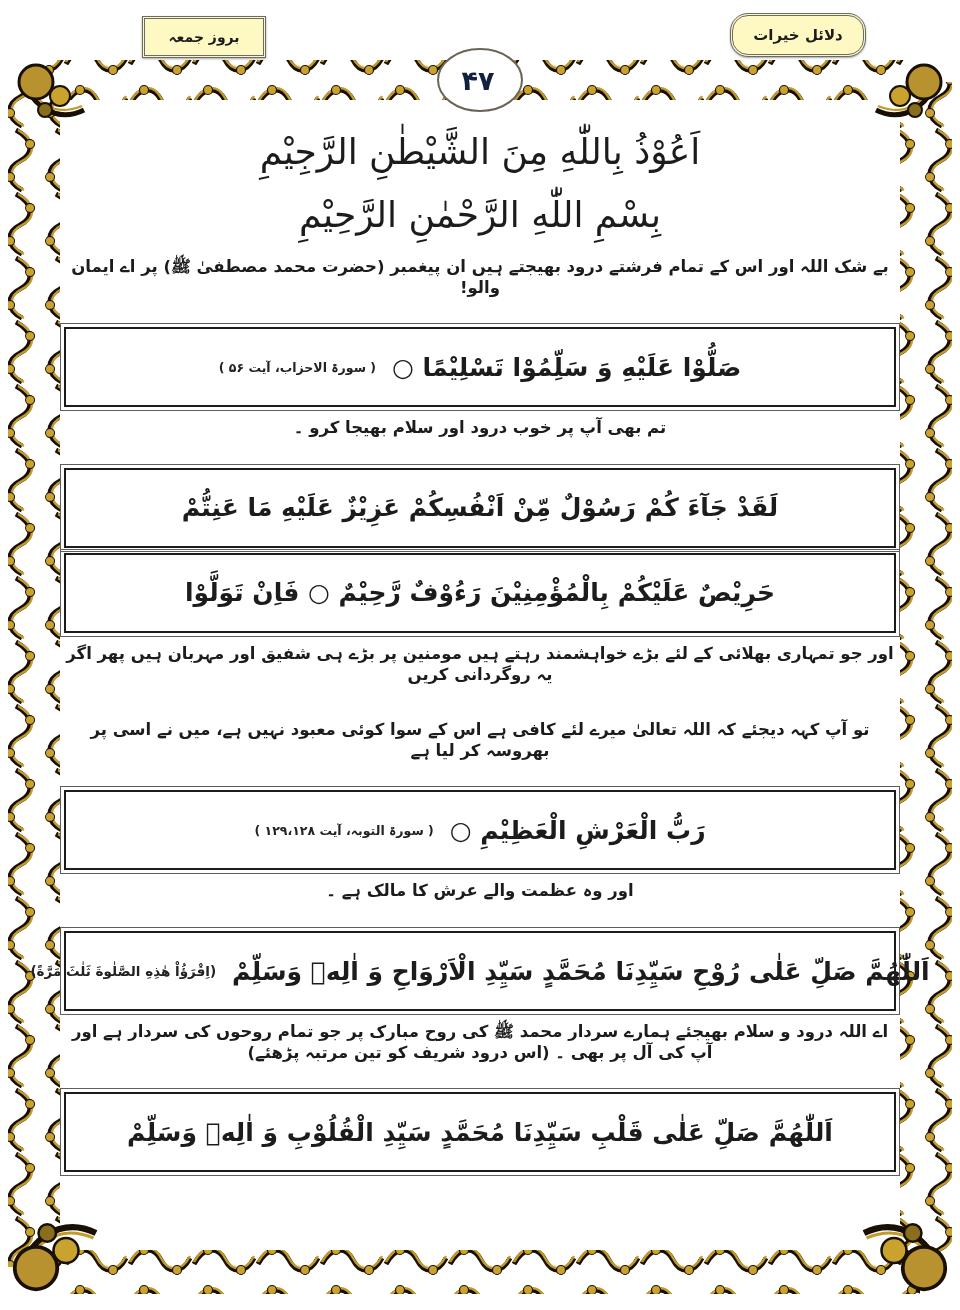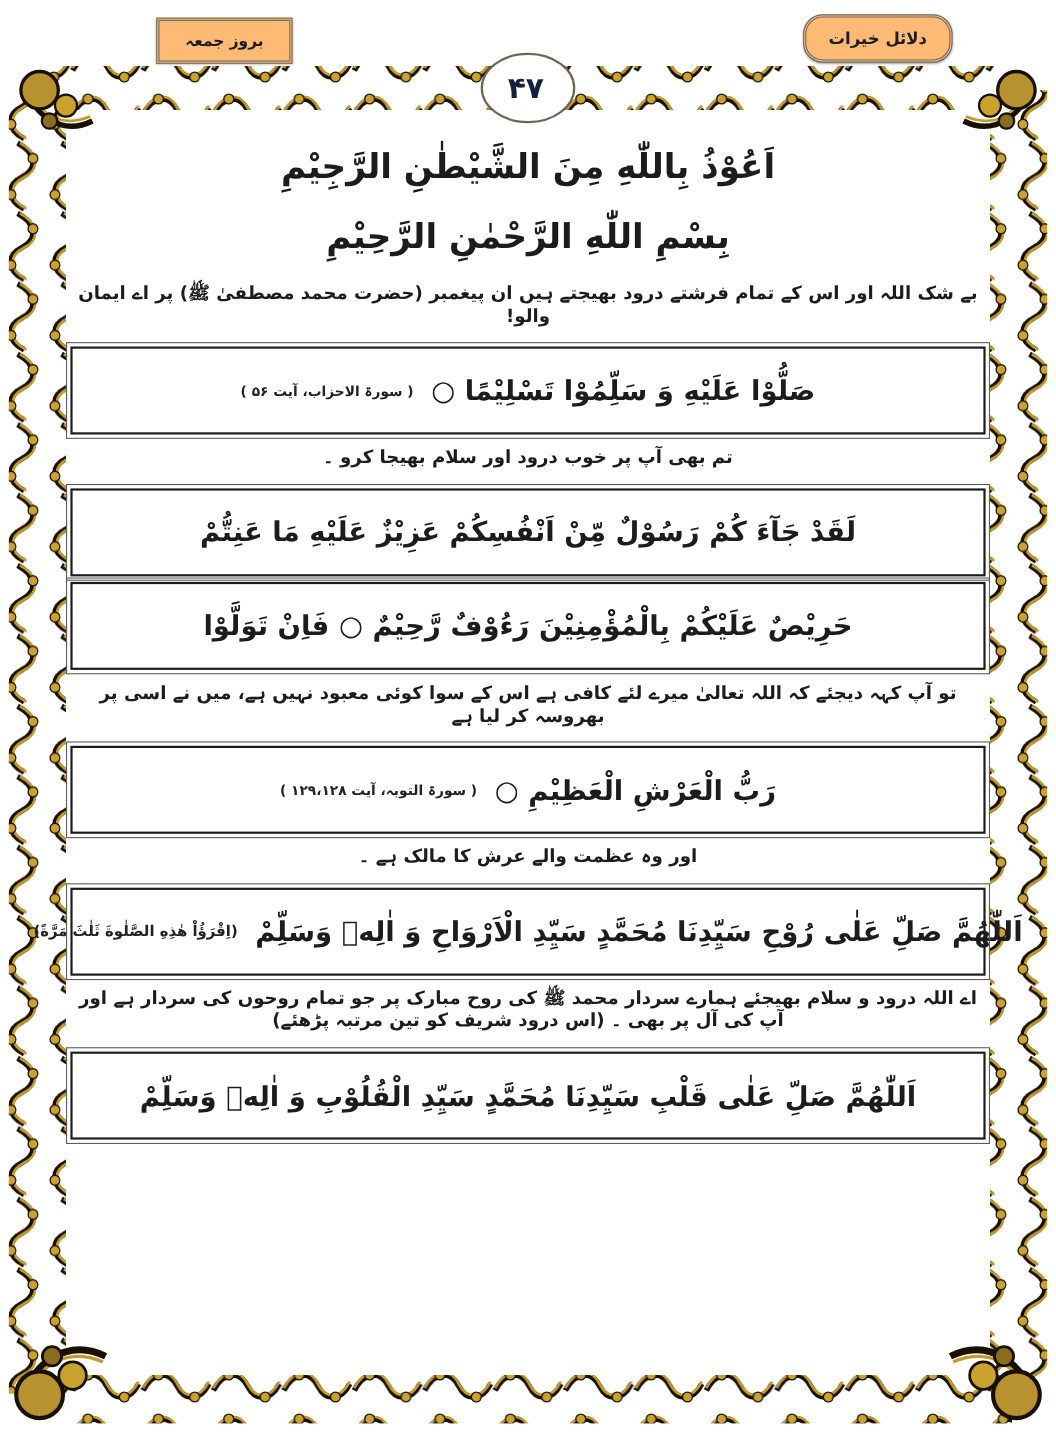--- a/index.html
+++ b/index.html
@@ -2,52 +2,52 @@
 <html lang="ur"><head>
 <meta charset="utf-8">
 <style>
   html,body{margin:0;padding:0;}
   body{
     width:960px;height:1310px;position:relative;background:#ffffff;
     font-family:"DejaVu Sans", sans-serif;color:#1c1c1c;overflow:hidden;
   }
   .frame-svg{position:absolute;left:0;top:0;z-index:1;pointer-events:none;}
   .stamp{
-    position:absolute;z-index:4;background:#fdba74;border:3px double #6a6a6a;
+    position:absolute;z-index:4;background:#fef9c3;border:3px double #6a6a6a;
     box-shadow:0 1px 2px rgba(0,0,0,.35);
     display:flex;align-items:center;justify-content:center;
     font-weight:bold;direction:rtl;
   }
   .stamp-left{left:142px;top:16px;width:118px;height:36px;font-size:14px;}
   .stamp-right{right:94px;top:13px;width:130px;height:38px;font-size:15px;border-radius:18px;}
   .page-number{
     position:absolute;z-index:4;left:438px;top:53px;width:80px;height:54px;
     display:flex;align-items:center;justify-content:center;
     font-size:27px;font-weight:bold;color:#14213d;
   }
   .content{
     position:absolute;z-index:3;left:64px;top:120px;width:832px;direction:rtl;
   }
   .opening-line{
     height:63px;display:flex;align-items:center;justify-content:center;
-    font-size:31px;font-weight:bold;letter-spacing:1px;
+    font-size:36px;font-weight:normal;letter-spacing:1px;
   }
   .verse-group{margin:0;}
   .verse-box{
     margin-top:5px;border:2px solid #1c1c1c;outline:1px solid #5d5d5d;outline-offset:3px;
     background:#fff;min-height:72px;
     display:flex;align-items:center;justify-content:center;gap:16px;
     padding:2px 12px;
   }
   .arabic{font-size:25px;font-weight:bold;white-space:nowrap;}
   .citation{font-size:12.5px;font-weight:bold;white-space:nowrap;color:#222;}
   .note{font-size:13.5px;font-weight:bold;white-space:nowrap;color:#222;}
   .translation{
     text-align:center;font-size:16.5px;font-weight:bold;
-    padding:11px 2px 12px;line-height:1.25;
+    padding:11px 2px 24px;line-height:1.25;
   }
 </style>
 </head>
 <body>
 
 <svg class="frame-svg" width="960" height="1310" viewBox="0 0 960 1310">
   <defs>
     <pattern id="vineH" width="64" height="40" patternUnits="userSpaceOnUse">
       <path d="M2,24 C12,6 26,6 33,20 C40,34 54,34 62,18" fill="none" stroke="#191004" stroke-width="5"></path>
       <path d="M2,22 C12,4 26,4 33,18 C40,32 54,32 62,16" fill="none" stroke="#c49a2c" stroke-width="2.4"></path>
@@ -110,20 +110,21 @@
   <section class="verse-group">
     <div class="verse-box">
       <span class="arabic">لَقَدْ جَآءَ کُمْ رَسُوْلٌ مِّنْ اَنْفُسِکُمْ عَزِيْزٌ عَلَيْهِ مَا عَنِتُّمْ</span>
     </div>
   </section>
 
   <section class="verse-group">
     <div class="verse-box">
       <span class="arabic">حَرِيْصٌ عَلَيْکُمْ بِالْمُؤْمِنِيْنَ رَءُوْفٌ رَّحِيْمٌ ○ فَاِنْ تَوَلَّوْا</span>
     </div>
+    <div class="translation">اور جو تمہاری بھلائی کے لئے بڑے خواہشمند رہتے ہیں مومنین پر بڑے ہی شفیق اور مہربان ہیں پھر اگر یہ روگردانی کریں</div>
   </section>
 
   <section class="verse-group">
     <div class="translation">تو آپ کہہ دیجئے کہ اللہ تعالیٰ میرے لئے کافی ہے اس کے سوا کوئی معبود نہیں ہے، میں نے اسی پر بھروسہ کر لیا ہے</div>
   </section>
 
   <section class="verse-group">
     <div class="verse-box">
       <span class="arabic">رَبُّ الْعَرْشِ الْعَظِيْمِ ○</span>
       <span class="citation">( سورۃ التوبہ،  آیت ۱۲۹،۱۲۸ )</span>

